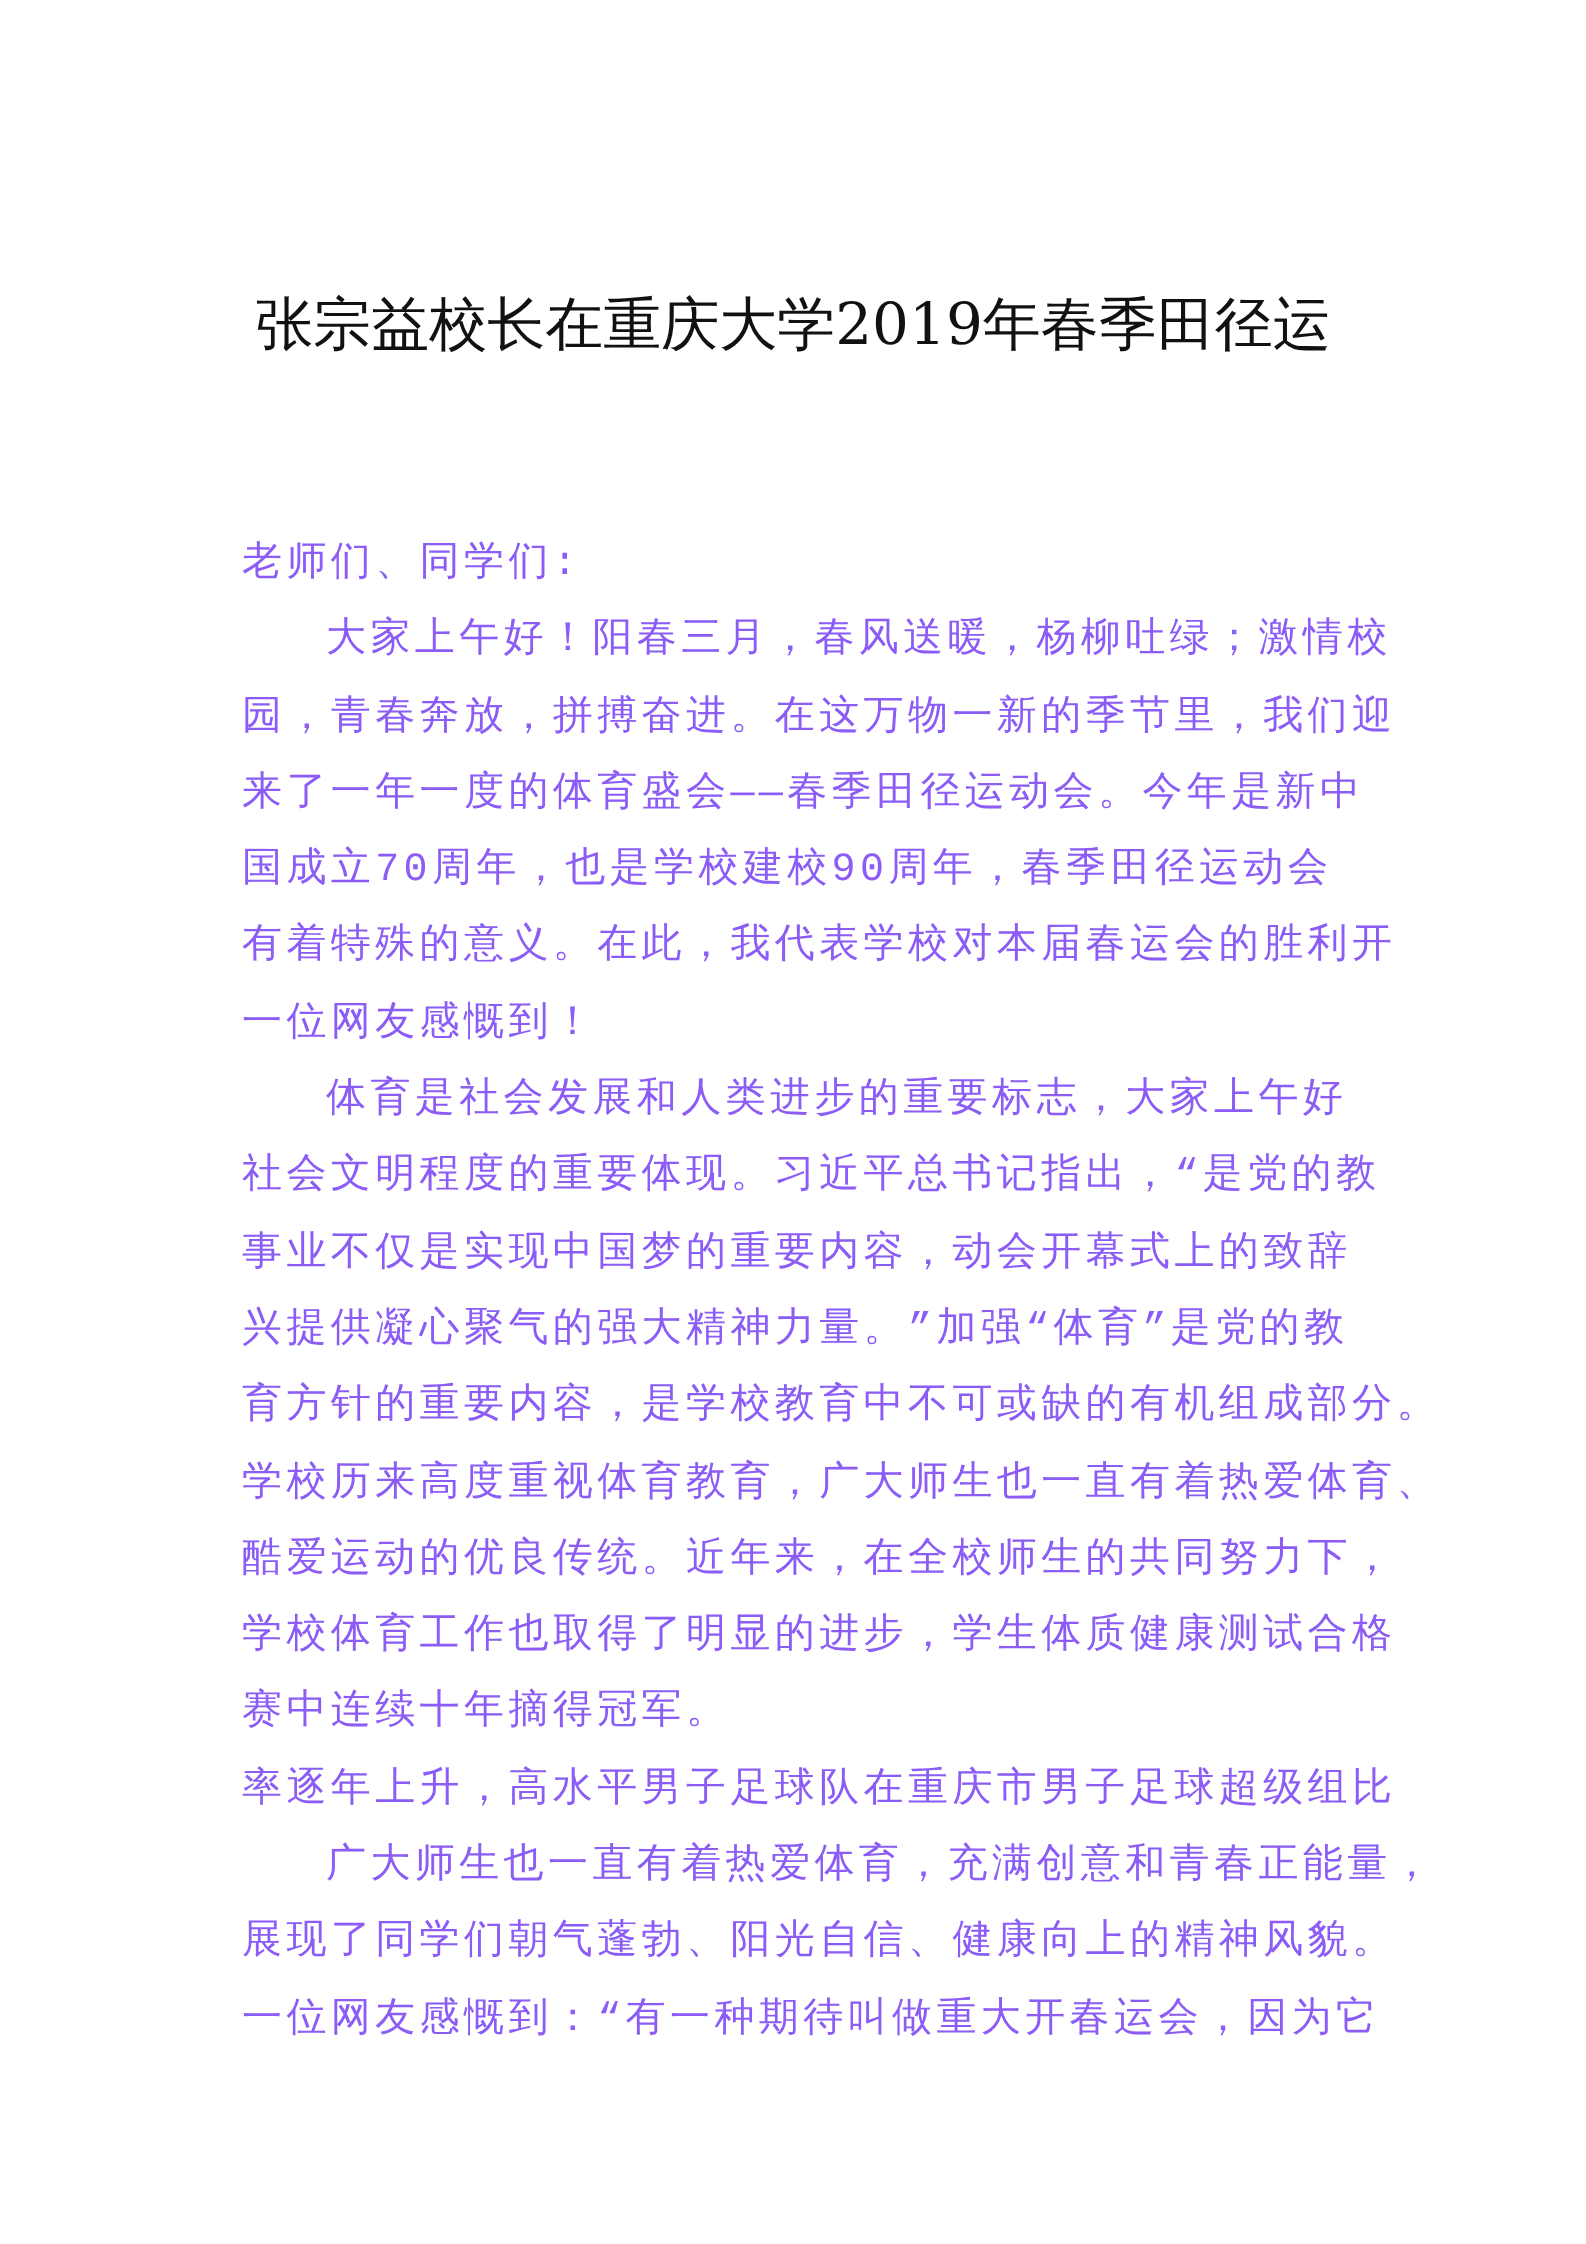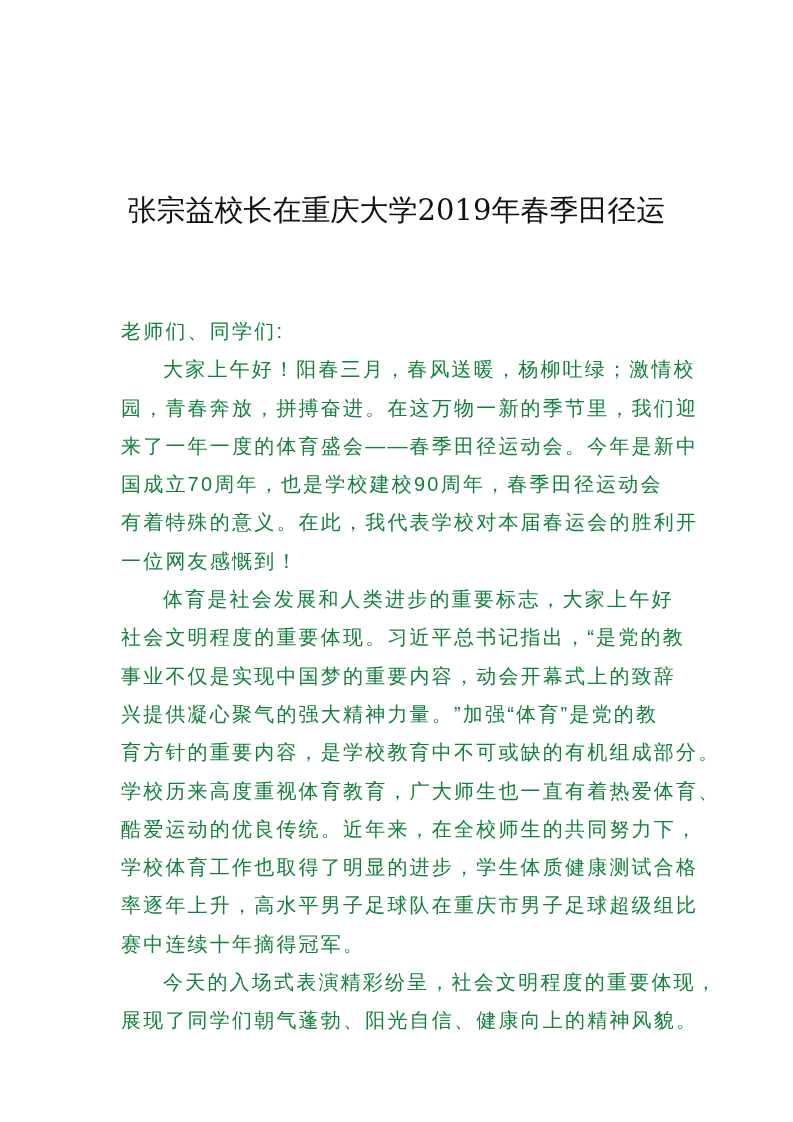--- a/index.html
+++ b/index.html
@@ -13,21 +13,20 @@
       position: relative;
       overflow: hidden;
       color: #111111;
     }
     .page {
       position: absolute;
       left: 0; top: 0;
       width: 793px;
       height: 1073px;
       background: #ffffff;
-      margin-top: 48px;
     }
     .title {
       position: absolute;
       left: 100px;
       width: 593px;
       top: 140px;
       text-align: center;
       font-family: "DejaVu Serif", "Liberation Serif", serif;
       font-size: 29px;
       line-height: 44px;
@@ -36,23 +35,23 @@
     }
     .title .line {
       display: block;
       white-space: nowrap;
     }
     .body {
       position: absolute;
       left: 121px;
       top: 264px;
       width: 562px;
-      font-family: Liberation Sans, sans-serif;
+      font-family: Liberation Mono, monospace;
       font-size: 20px;
-      color: #15803d;
+      color: #8b5cf6;
     }
     .body .ln {
       display: block;
       height: 38.3px;
       line-height: 38.3px;
       white-space: nowrap;
       letter-spacing: 2.2px;
     }
     .body .ln.indent {
       padding-left: 42px;
@@ -81,23 +80,24 @@
 
     <div>
       <span class="ln indent">体育是社会发展和人类进步的重要标志，大家上午好</span>
       <span class="ln">社会文明程度的重要体现。习近平总书记指出，“是党的教</span>
       <span class="ln">事业不仅是实现中国梦的重要内容，动会开幕式上的致辞</span>
       <span class="ln">兴提供凝心聚气的强大精神力量。”加强“体育”是党的教</span>
       <span class="ln">育方针的重要内容，是学校教育中不可或缺的有机组成部分。</span>
       <span class="ln">学校历来高度重视体育教育，广大师生也一直有着热爱体育、</span>
       <span class="ln">酷爱运动的优良传统。近年来，在全校师生的共同努力下，</span>
       <span class="ln">学校体育工作也取得了明显的进步，学生体质健康测试合格</span>
+      <span class="ln">赛中连续十年摘得冠军。</span>
       <span class="ln">率逐年上升，高水平男子足球队在重庆市男子足球超级组比</span>
-      <span class="ln">赛中连续十年摘得冠军。</span>
     </div>
 
     <div>
-      <span class="ln indent">今天的入场式表演精彩纷呈，社会文明程度的重要体现，</span>
+      <span class="ln indent">广大师生也一直有着热爱体育，充满创意和青春正能量，</span>
       <span class="ln">展现了同学们朝气蓬勃、阳光自信、健康向上的精神风貌。</span>
+      <span class="ln">一位网友感慨到：“有一种期待叫做重大开春运会，因为它</span>
     </div>
   </div>
 
 </div>
 
 </body></html>

